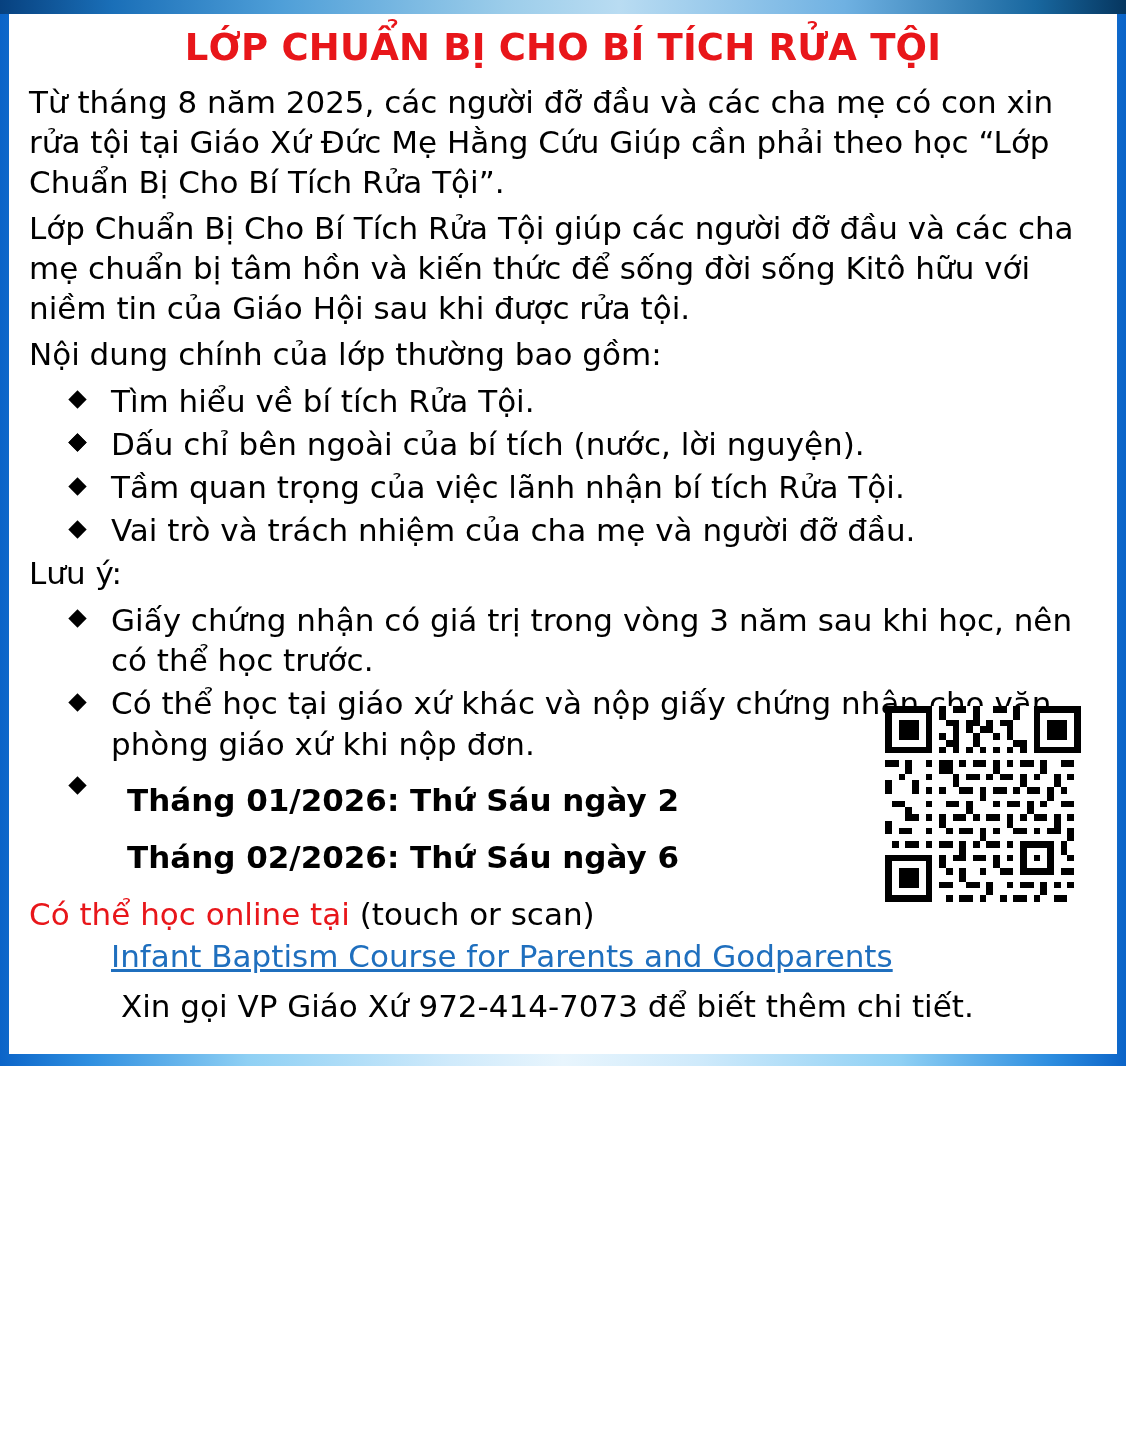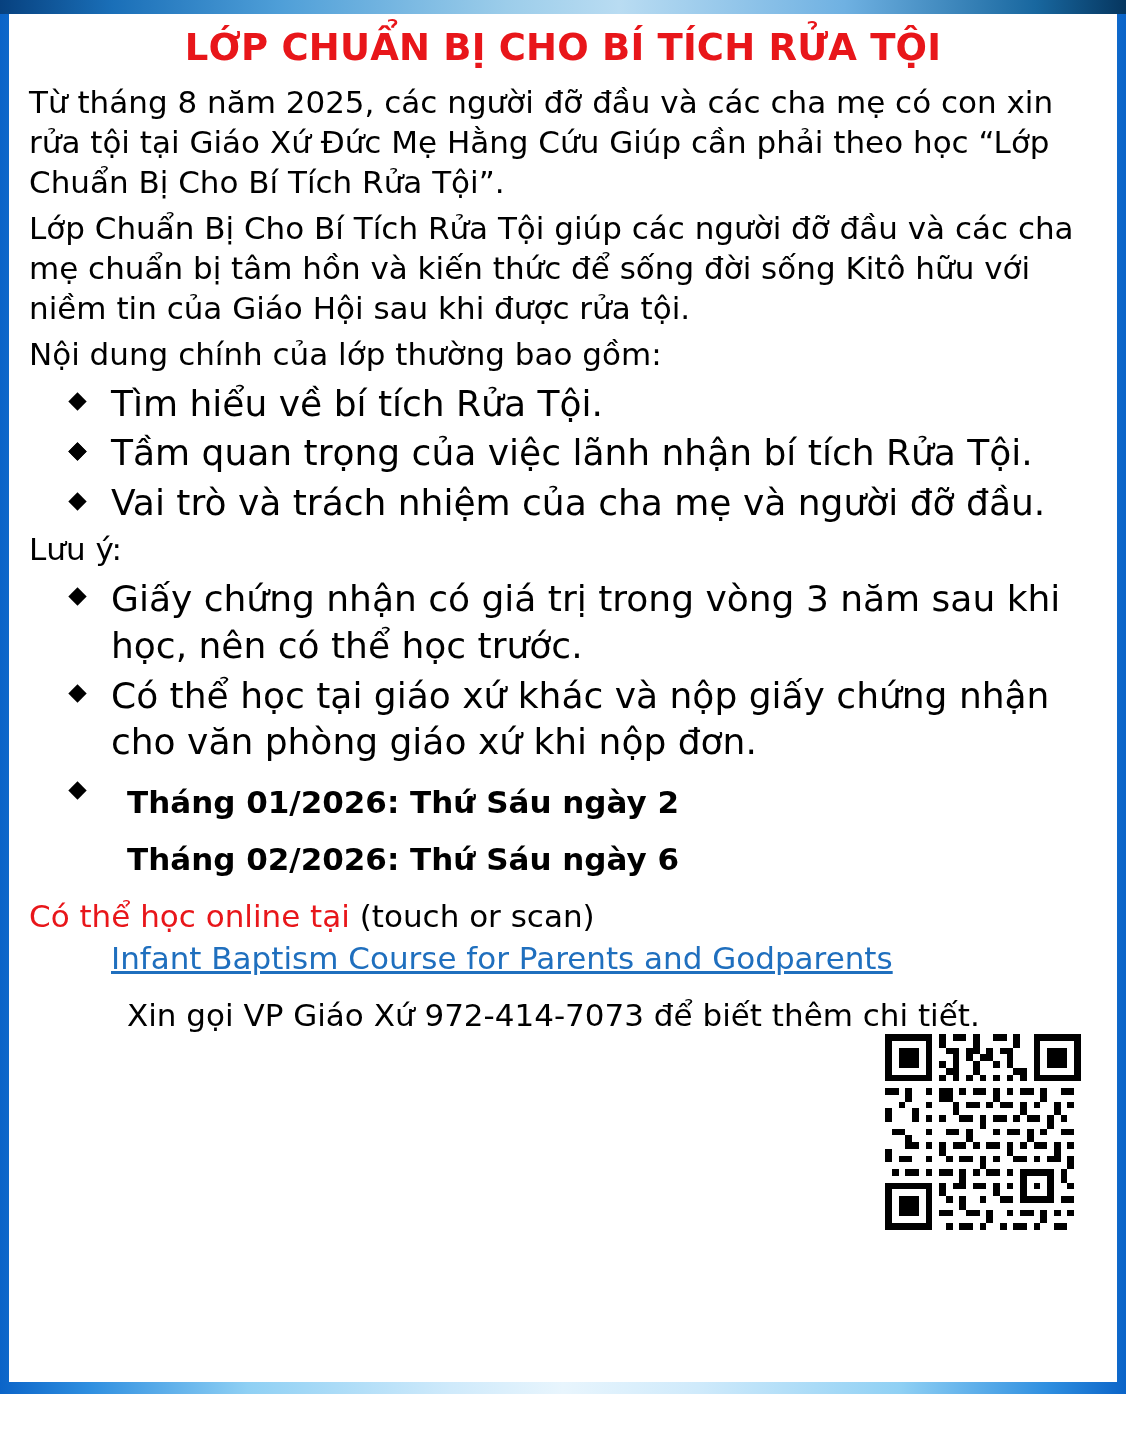--- a/index.html
+++ b/index.html
@@ -11,21 +11,21 @@
     width: 1126px;
     height: 1454px;
     font-family: "DejaVu Sans", sans-serif;
     overflow: hidden;
   }
 
   
   .page-frame {
     position: relative;
     width: 1126px;
-    height: 1394px;
+    height: 1066px;
     box-sizing: border-box;
     background: linear-gradient(90deg,
         #0b64c8 0%, #2f8fe0 8%, #8fd0f4 22%, #cfeafb 40%,
         #e8f5fd 50%, #cfeafb 62%, #8fd0f4 80%, #2f8fe0 93%, #0b64c8 100%);
     padding: 14px 9px 12px 9px;
   }
   .page-inner {
     position: relative;
     width: 100%;
     height: 100%;
@@ -62,21 +62,21 @@
     color: #000000;
   }
 
   ul.bullets {
     list-style: none;
     margin: 0 0 2px 0;
     padding: 0;
   }
   ul.bullets li {
     position: relative;
-    font-size: 36px;
+    font-size: 31px;
     line-height: 1.30;
     color: #000000;
     padding-left: 82px;
     margin-bottom: 3px;
   }
   ul.bullets li .dia {
     position: absolute;
     left: 42px;
     top: 0.40em;
     width: 13px;
@@ -110,21 +110,21 @@
   }
   a.course-link {
     font-size: 31px;
     color: #1f6fbe;
     text-decoration: underline;
     line-height: 1.3;
   }
 
   .phone-line {
     padding-left: 82px;
-    margin: 16px;
+    margin: 10px;
     font-size: 31px;
     line-height: 1.3;
     color: #000;
   }
 
   
   .qr-wrap {
     position: absolute;
     right: 36px;
     bottom: 152px;
@@ -147,20 +147,24 @@
     <p class="para">Lớp Chuẩn Bị Cho Bí Tích Rửa Tội giúp các người đỡ đầu và các cha mẹ chuẩn bị tâm hồn và kiến thức để sống đời sống Kitô hữu với niềm tin của Giáo Hội sau khi được rửa tội.</p>
     <p class="para">Nội dung chính của lớp thường bao gồm:</p>
 
     <ul class="bullets">
       <li>
         <span class="dia"></span>
         <span>Tìm hiểu về bí tích Rửa Tội.</span>
       </li>
       <li>
         <span class="dia"></span>
+      </li>
+      <li>
+        <span class="dia"></span>
+        <span>Dấu chỉ bên ngoài của bí tích (nước, lời nguyện).</span>
       </li>
       <li>
         <span class="dia"></span>
         <span>Tầm quan trọng của việc lãnh nhận bí tích Rửa Tội.</span>
       </li>
       <li>
         <span class="dia"></span>
         <span>Vai trò và trách nhiệm của cha mẹ và người đỡ đầu.</span>
       </li>
     </ul>

